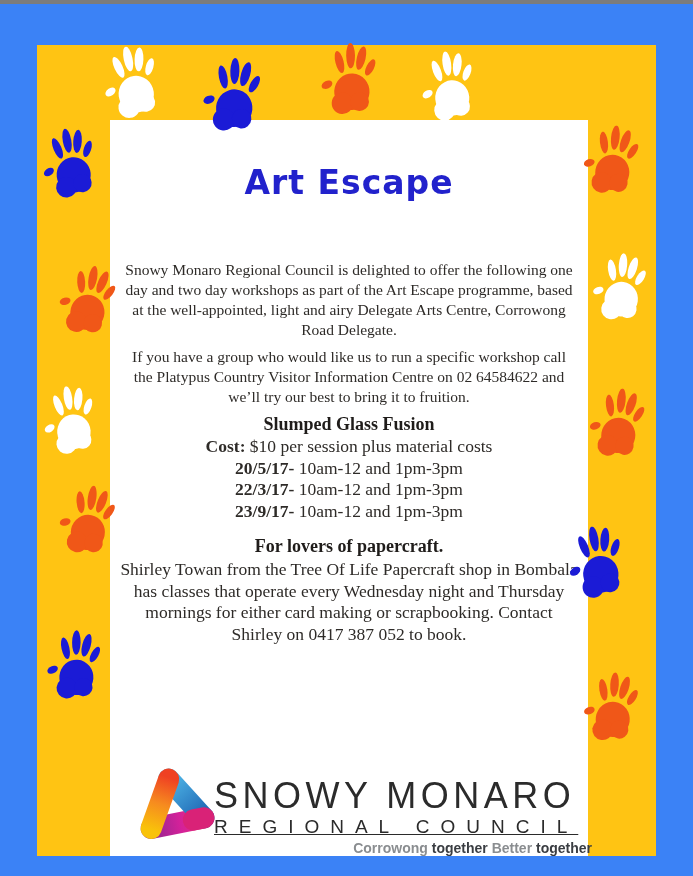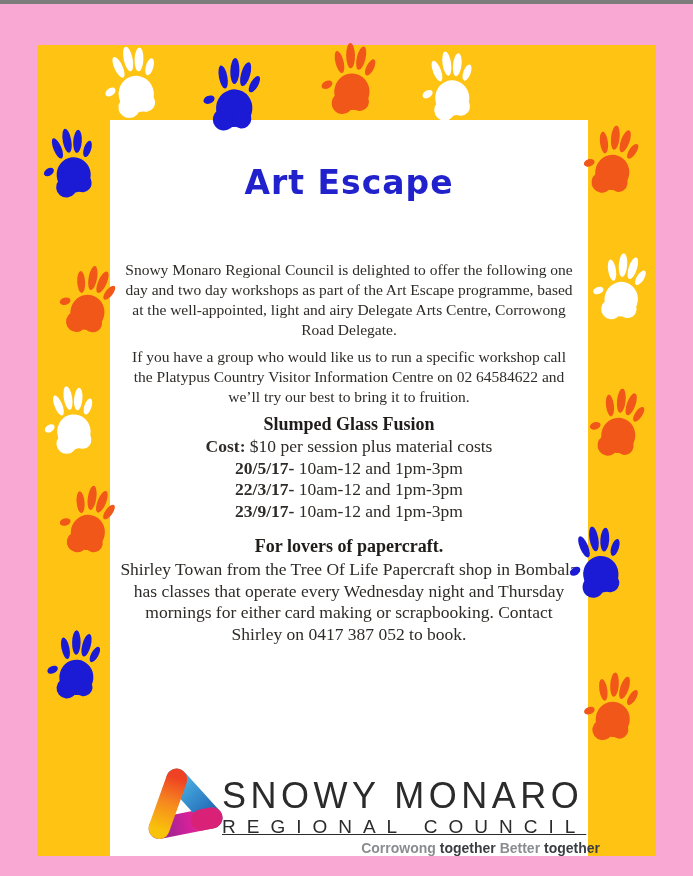--- a/index.html
+++ b/index.html
@@ -1,19 +1,19 @@
 <!DOCTYPE html>
 <html><head>
 <meta charset="utf-8">
 <style>
   html,body{margin:0;padding:0;background:#ffffff;}
   .canvas{
     position:relative;
     width:693px;height:876px;
-    background:#f9a8d4;
+    background:#3b82f6;
     overflow:hidden;
     font-family:"Liberation Serif", serif;
   }
   .top-bar{
     position:absolute;left:0;top:0;width:693px;height:4px;
     background:#7c7c7c;
   }
   .frame{
     position:absolute;left:37px;top:45px;width:619px;height:811px;
     background:#FFC413;
@@ -56,21 +56,21 @@
     font-size:17.5px;line-height:21.5px;
   }
   .cost-label,.s-date{font-weight:bold;}
   .papercraft-heading{margin-top:12px;text-align:center;}
   .papercraft-body{
     margin:1px auto 0 auto;
     width:462px;
     font-size:17.5px;line-height:21.5px;
   }
   .logo-block{
-    position:absolute;left:16px;top:643px;width:478px;height:96px;
+    position:absolute;left:8px;top:643px;width:478px;height:96px;
     text-align:left;
   }
   .logo-mark{position:absolute;left:8px;top:2px;}
   .logo-text{
     position:absolute;left:96px;top:14px;width:378px;
     font-family:"Liberation Sans", sans-serif;
     color:#2b2b2b;
   }
   .logo-name1{
     font-size:36px;line-height:38px;letter-spacing:4.5px;

